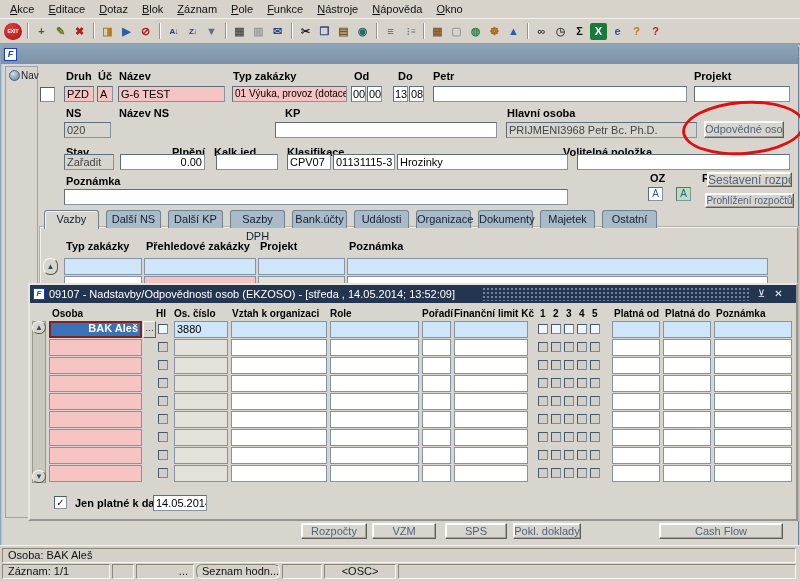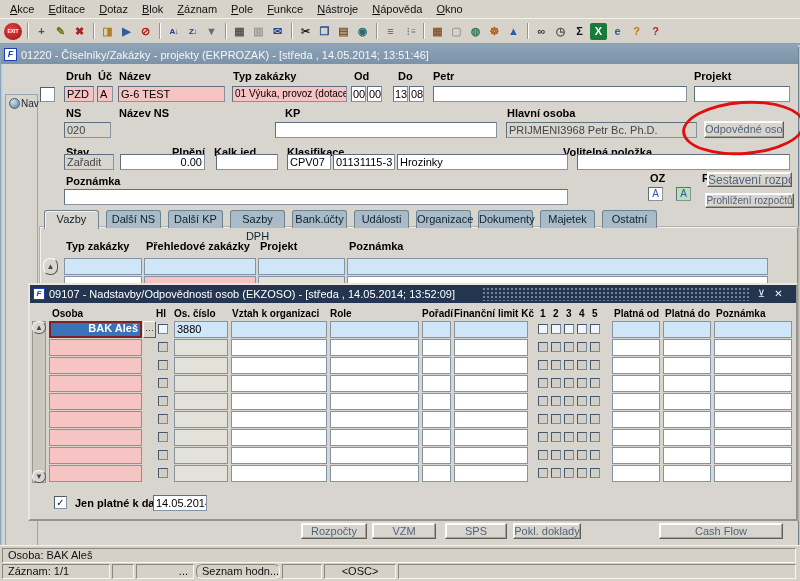--- a/index.html
+++ b/index.html
@@ -28,21 +28,21 @@
             color:#f4f8fb;font-size:11px;padding-left:3px;box-sizing:border-box;}
   .app-ico{width:13px;height:13px;background:#fff;border:1px solid #1d3fba;box-sizing:border-box;
            color:#1d3fba;font-weight:bold;font-style:italic;font-size:9px;line-height:11px;
            text-align:center;margin-right:4px;}
   .cap-btn{position:absolute;top:3px;width:13px;height:13px;color:#eef3f8;font-size:10px;
            line-height:13px;text-align:center;}
   .cap-restore::before{content:"";position:absolute;left:3px;top:4px;width:6px;height:5px;border:1px solid #eef3f8;}
   .cap-restore::after{content:"";position:absolute;left:5px;top:2px;width:6px;height:5px;border:1px solid #eef3f8;}
   
   .nav-strip{position:absolute;left:5px;top:66px;width:33px;height:452px;background:#d8d5ce;
-             border:1px solid #98a6b2;box-sizing:border-box;z-index:1;margin-top:28px;}
+             border:1px solid #98a6b2;box-sizing:border-box;z-index:1;}
   .nav-ico{position:absolute;left:3px;top:3px;width:9px;height:9px;border-radius:50%;
            background:radial-gradient(circle at 35% 30%,#cfe0ec,#5a7c96);border:1px solid #45627a;}
   .nav-lbl{position:absolute;left:15px;top:3px;font-size:10px;color:#223;}
   
   .lbl{position:absolute;font-size:11px;font-weight:bold;color:#000;white-space:nowrap;line-height:11px;z-index:2;}
   .fld{position:absolute;height:16px;box-sizing:border-box;background:#fff;z-index:2;
        border:1px solid #8494a4;border-top-color:#5d6e7e;border-left-color:#5d6e7e;
        font-size:11px;line-height:14px;padding:0 2px;color:#000;white-space:nowrap;overflow:hidden;}
   .fld.pink{background:#f6c5c3;}
   .fld.dis{background:#d8d5ce;color:#444;}
@@ -155,21 +155,20 @@
       <div class="tbi" style="color: rgb(17, 17, 17);">Σ</div>
       <div class="tbi" style="color: rgb(255, 255, 255); background: rgb(26, 122, 58);">X</div>
       <div class="tbi" style="color: rgb(42, 95, 165);">e</div>
       <div class="tbi" style="color: rgb(192, 120, 24);">?</div>
       <div class="tbi" style="color: rgb(192, 32, 32);">?</div>
     </div>
 
   <div class="main-window"></div>
   <div class="titlebar">
     <span class="app-ico">F</span>
-    <span>01220 - Číselníky/Zakázky - projekty (EKPROZAK) - [středa , 14.05.2014; 13:51:46]</span>
   </div>
   <div class="cap-btn cap-restore" style="left:775px;top:48px;"></div>
   <div class="cap-btn" style="left:789px;top:48px;">✕</div>
 
   <div class="nav-strip">
     <span class="nav-ico"></span>
     <span class="nav-lbl">Nav</span>
   </div>
 
   <div class="lbl" style="left:66px;top:71px;">Druh</div>

